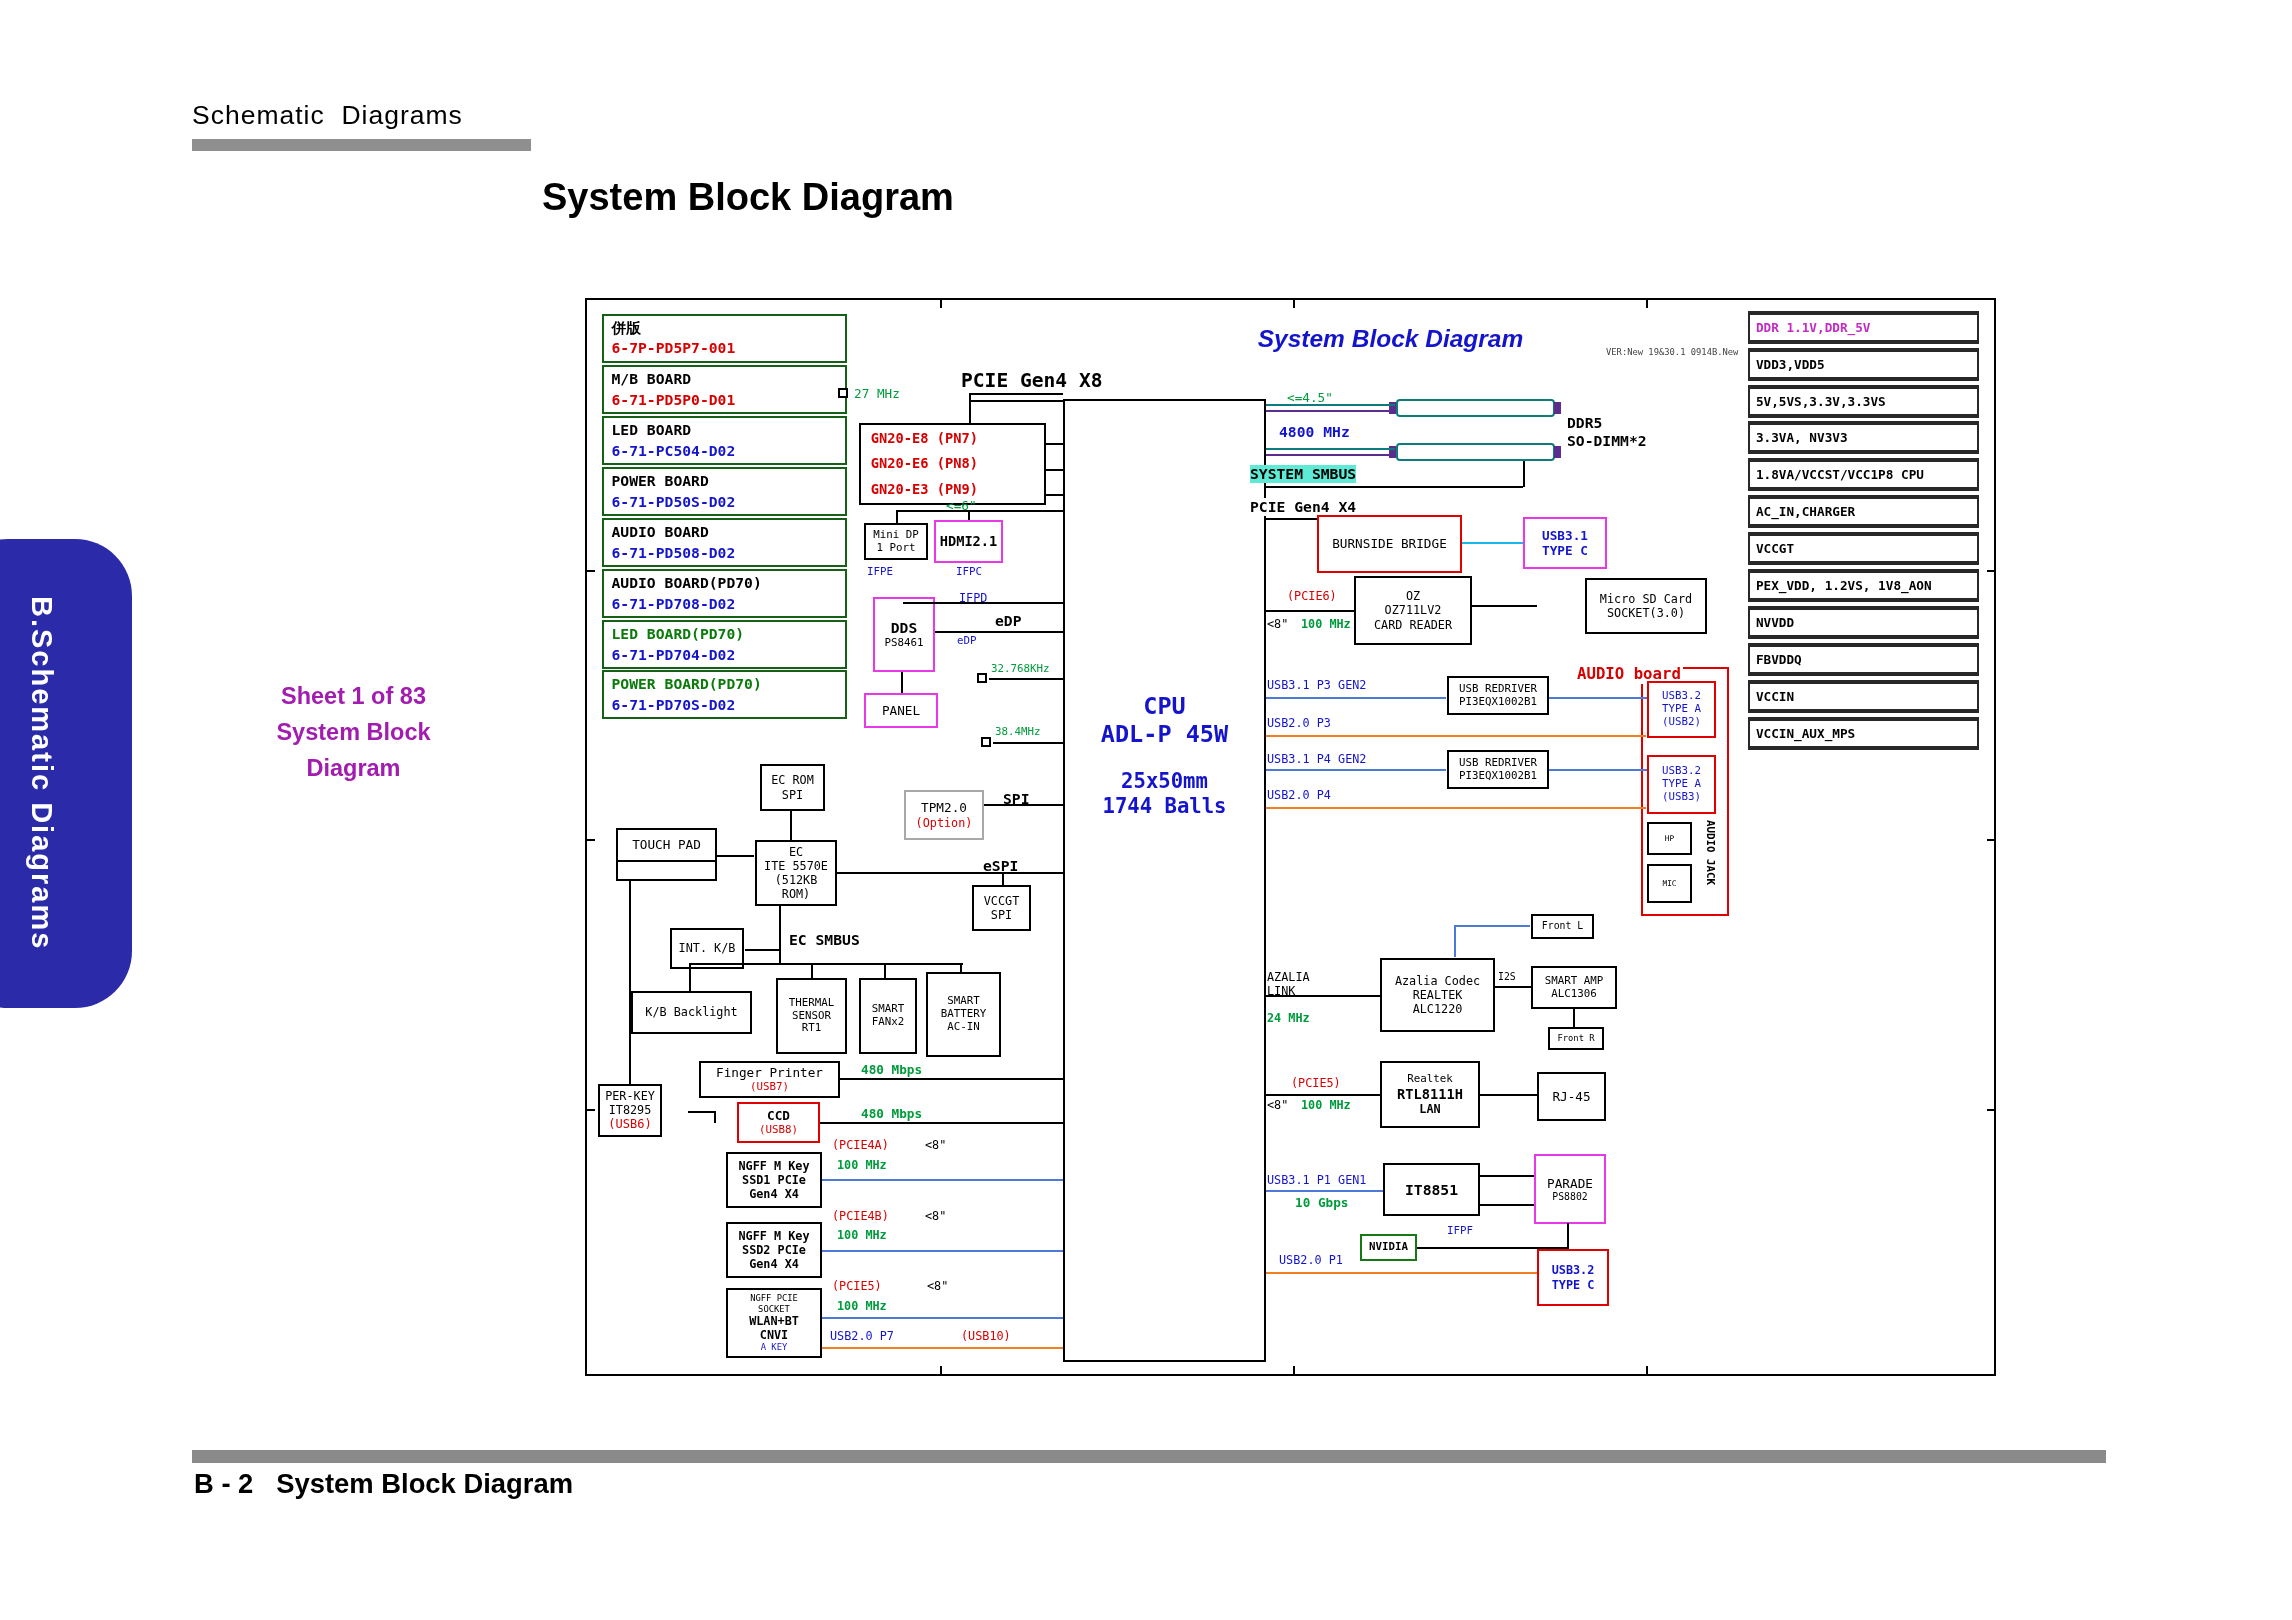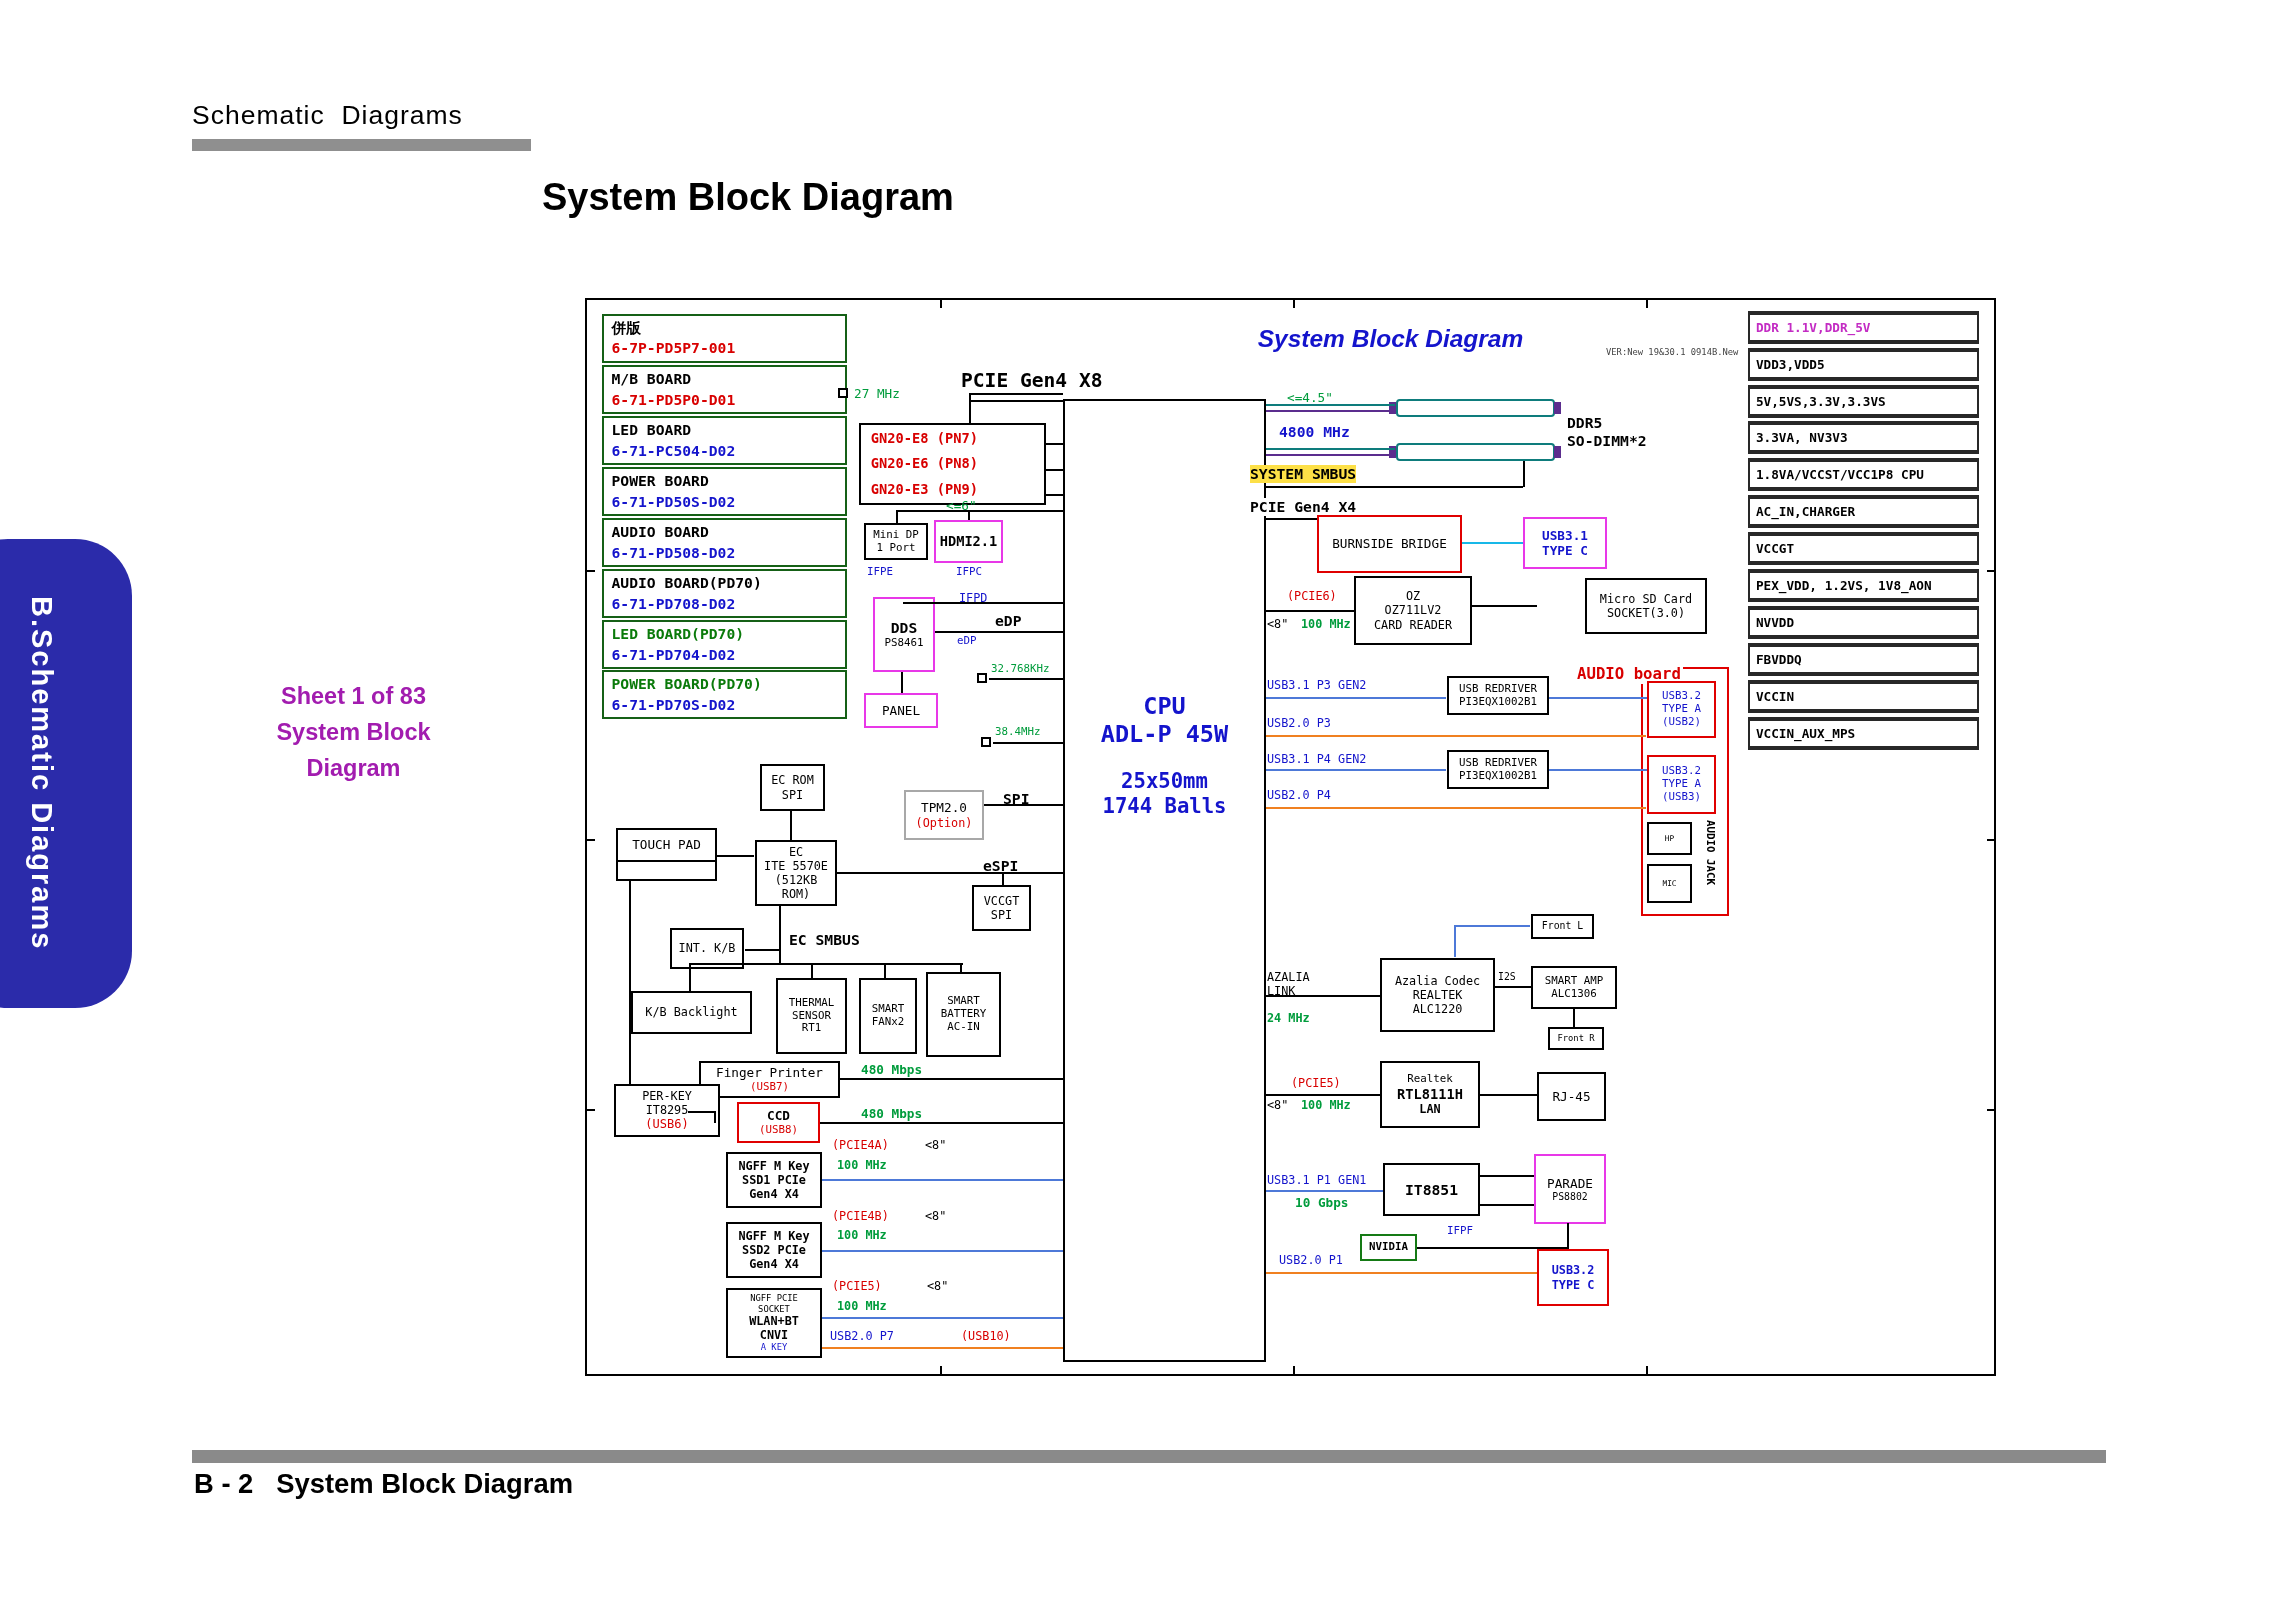--- a/index.html
+++ b/index.html
@@ -146,21 +146,21 @@
 SENSOR
 RT1</div>
     <div class="b" style="left:272px;top:678px;width:58px;height:76px;font-size:10.8px">SMART
 FANx2</div>
     <div class="b" style="left:339px;top:672px;width:75px;height:85px;font-size:10.8px">SMART
 BATTERY
 AC-IN</div>
 
     <div class="b" style="left:112px;top:761px;width:141px;height:37px"><span style="font-size:12.7px">Finger Printer</span><span class="red" style="font-size:10.8px">(USB7)</span></div>
     <div class="lbl grn bold" style="left:274px;top:762px;font-size:12.7px">480 Mbps</div>
-    <div class="b" style="left:27px;top:784px;width:106px;height:53px"><span style="font-size:11.8px">PER-KEY
+    <div class="b" style="left:11px;top:784px;width:64px;height:53px"><span style="font-size:11.8px">PER-KEY
 IT8295</span><span class="red" style="font-size:12px">(USB6)</span></div>
     <div class="b bd-red" style="left:150px;top:802px;width:83px;height:41px"><span class="bold" style="font-size:12.7px">CCD</span><span class="red" style="font-size:10.8px">(USB8)</span></div>
     <div class="lbl grn bold" style="left:274px;top:806px;font-size:12.7px">480 Mbps</div>
     <div class="b" style="left:139px;top:852px;width:96px;height:56px;font-size:11.8px;font-weight:bold">NGFF M Key
 SSD1 PCIe
 Gen4 X4</div>
     <div class="lbl red" style="left:245px;top:838px;font-size:11.8px">(PCIE4A)</div>
     <div class="lbl" style="left:338px;top:838px;font-size:11.8px">&lt;8"</div>
     <div class="lbl grn bold" style="left:250px;top:858px;font-size:11.8px">100 MHz</div>
     <div class="b" style="left:139px;top:922px;width:96px;height:56px;font-size:11.8px;font-weight:bold">NGFF M Key
@@ -181,21 +181,21 @@
     <div class="lbl grn" style="left:700px;top:90px;font-size:12.7px;background:#fff">&lt;=4.5"</div>
     <div class="slot" style="left:809px;top:99px"></div>
     <div class="slot" style="left:809px;top:143px"></div>
     <div class="cap" style="left:802px;top:102px"></div>
     <div class="cap" style="left:967px;top:102px"></div>
     <div class="cap" style="left:802px;top:146px"></div>
     <div class="cap" style="left:967px;top:146px"></div>
     <div class="lbl bold blue" style="left:692px;top:123px;font-size:14.7px;background:#fff">4800 MHz</div>
     <div class="lbl bold" style="left:980px;top:114px;font-size:14.7px">DDR5
 SO-DIMM*2</div>
-    <div class="lbl bold" style="left:663px;top:165px;font-size:14.7px;background:#fde047">SYSTEM SMBUS</div>
+    <div class="lbl bold" style="left:663px;top:165px;font-size:14.7px;background:#5eead4">SYSTEM SMBUS</div>
     <div class="lbl bold" style="left:663px;top:198px;font-size:14.7px;background:#fff">PCIE Gen4 X4</div>
 
     <div class="b bd-red3" style="left:730px;top:215px;width:145px;height:58px;font-size:12.7px">BURNSIDE BRIDGE</div>
     <div class="b bd-mag blue" style="left:936px;top:217px;width:84px;height:52px;font-size:12.7px;font-weight:bold">USB3.1
 TYPE C</div>
     <div class="b" style="left:767px;top:276px;width:118px;height:69px;font-size:11.8px">OZ
 OZ711LV2
 CARD READER</div>
     <div class="lbl red" style="left:700px;top:289px;font-size:11.8px">(PCIE6)</div>
     <div class="lbl" style="left:680px;top:317px;font-size:11.8px">&lt;8"</div>

